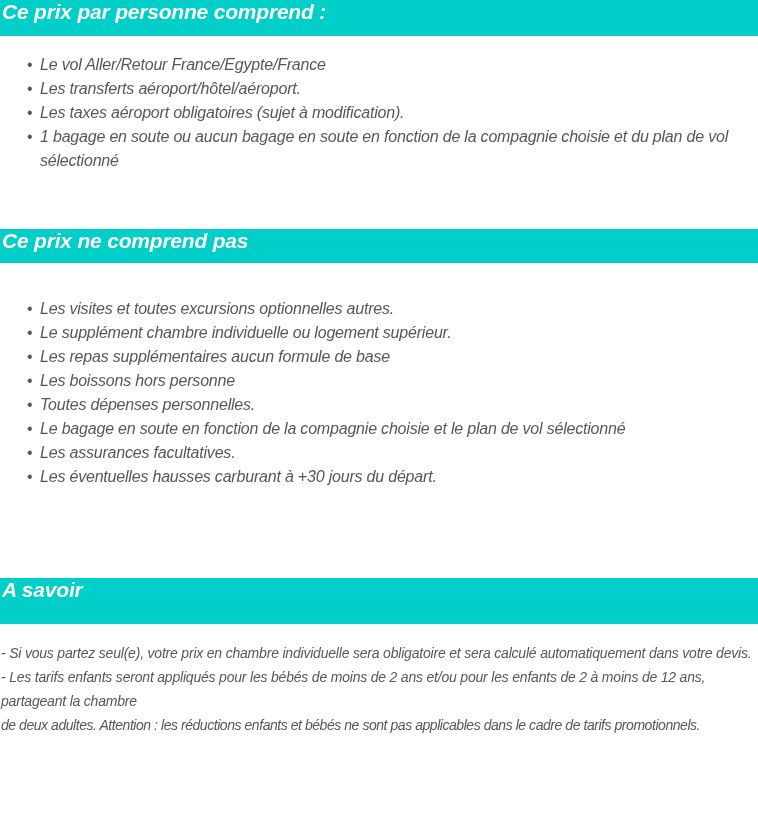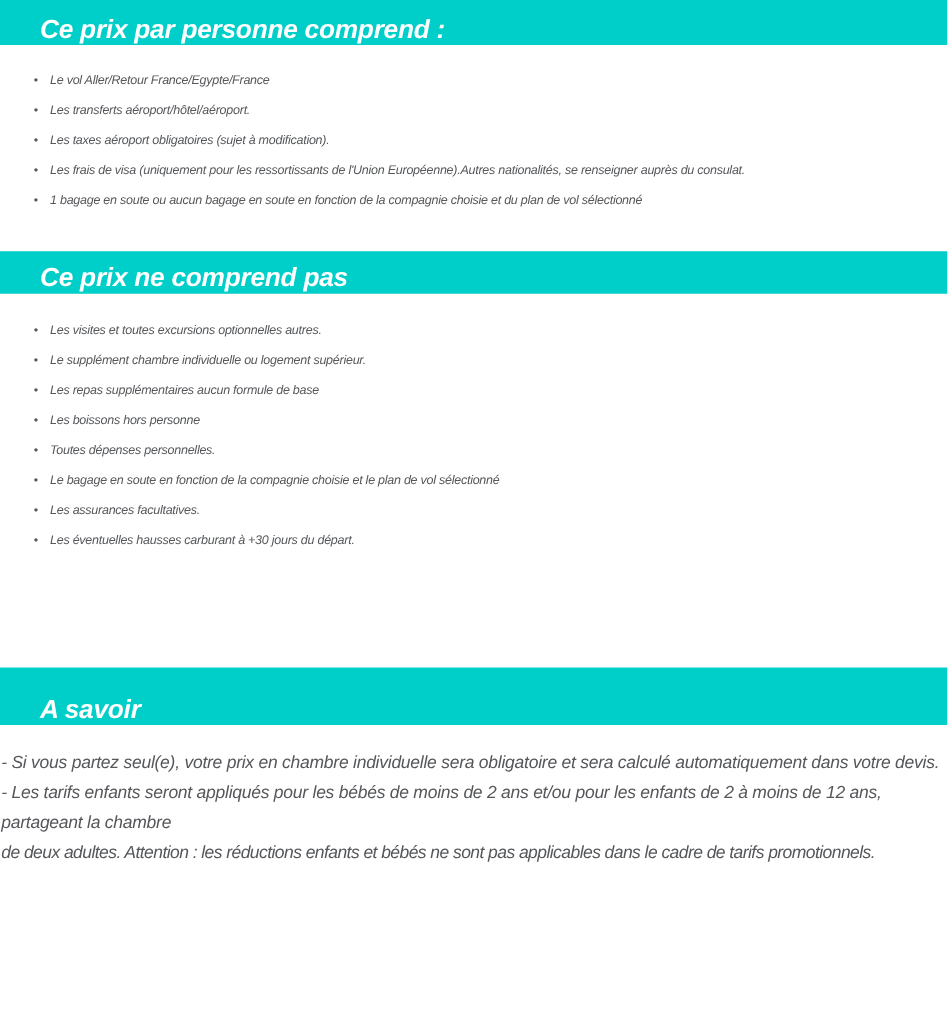--- a/index.html
+++ b/index.html
@@ -15,41 +15,41 @@
     color: var(--body-text, #55575a);
   }
   .section-bar {
     background: var(--accent, #00cec8);
     color: var(--header-text, #ffffff);
     font-style: italic;
     font-weight: 700;
     font-size: 21px;
     letter-spacing: -0.2px;
     display: flex;
-    align-items: flex-end;
-    padding-left: 32px;
+    align-items: flex-start;
+    padding-left: 2px;
     box-sizing: border-box;
     width: 758px;
   }
   .bar-includes { height: 36px; }
-  .bar-excludes { height: 34px; margin-top: 28px; }
+  .bar-excludes { height: 34px; margin-top: 56px; }
   .bar-notes    { height: 46px; margin-top: 89px; }
 
   ul.bullets {
     list-style: none;
     margin: 0;
     padding: 0 6px 0 40px;
     font-style: italic;
-    font-size: 10px;
+    font-size: 16px;
     letter-spacing: -0.2px;
     line-height: 24px;
     color: var(--body-text, #55575a);
   }
   ul.bullets { margin-top: 17px; }
-  ul.bullets.excludes { margin-top: 18px; }
+  ul.bullets.excludes { margin-top: 34px; }
   ul.bullets li {
     position: relative;
   }
   ul.bullets li::before {
     content: "\2022";
     position: absolute;
     left: -13px;
     top: 0;
     font-style: normal;
   }
@@ -72,21 +72,20 @@
 <body>
 
 <div>
   <div class="section-bar bar-includes">
     <span>Ce prix par personne comprend :</span>
   </div>
   <ul class="bullets includes">
     <li>Le vol Aller/Retour France/Egypte/France</li>
     <li>Les transferts aéroport/hôtel/aéroport.</li>
     <li>Les taxes aéroport obligatoires (sujet à modification).</li>
-    <li>Les frais de visa (uniquement pour les ressortissants de l'Union Européenne).Autres nationalités, se renseigner auprès du consulat.</li>
     <li>1 bagage en soute ou aucun bagage en soute en fonction de la compagnie choisie et du plan de vol sélectionné</li>
   </ul>
 </div>
 
 <div>
   <div class="section-bar bar-excludes">
     <span>Ce prix ne comprend pas</span>
   </div>
   <ul class="bullets excludes">
     <li>Les visites et toutes excursions optionnelles autres.</li>

